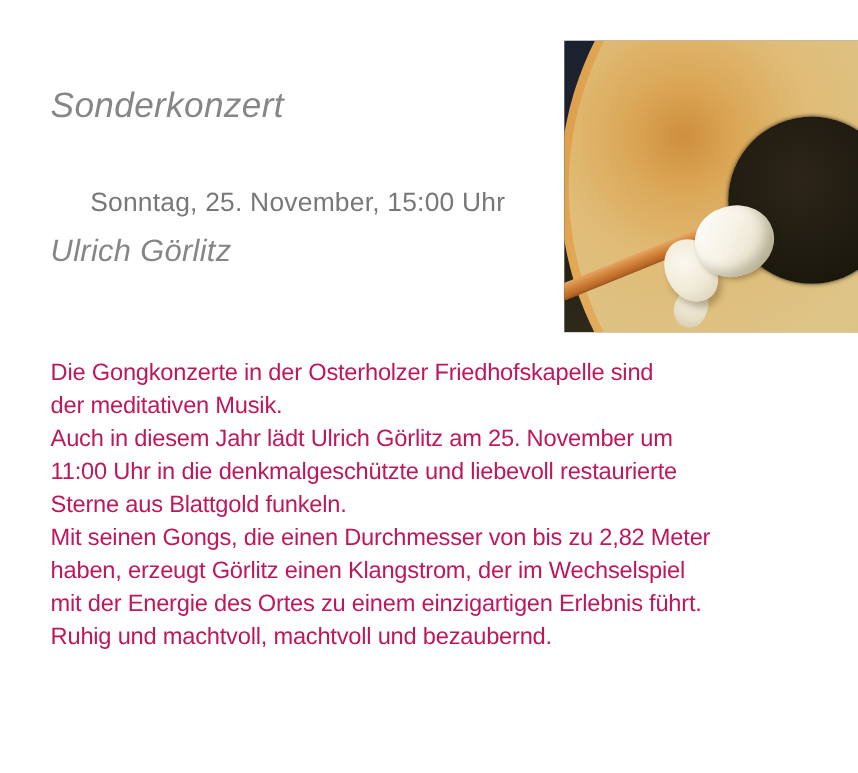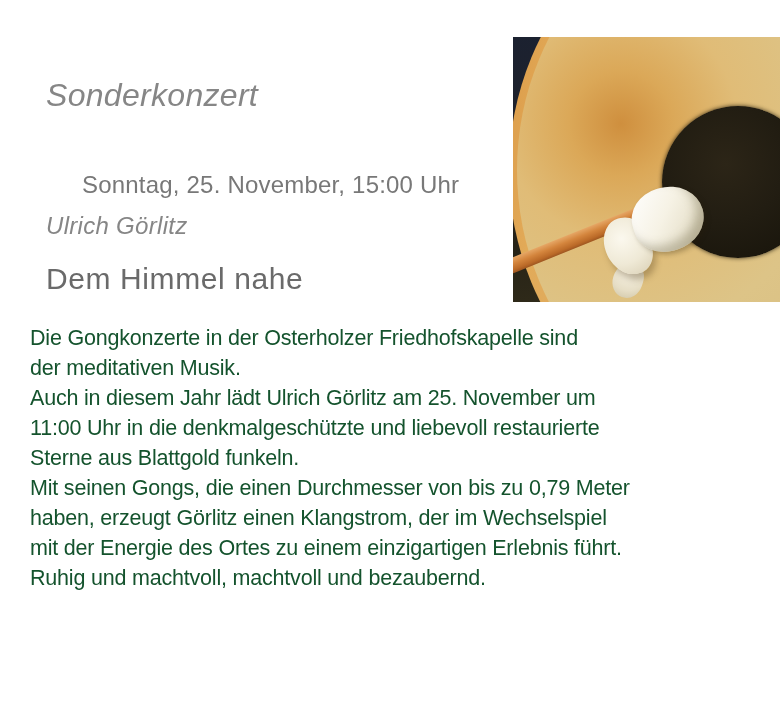--- a/index.html
+++ b/index.html
@@ -21,33 +21,33 @@
     margin-top: 40px;
   }
   .date-line {
     position: absolute; left: 46px; top: 171px;
     font-size: 24px; color: #787878;
     letter-spacing: 0.2px;
     margin-left: 36px;
   }
   .performer {
     position: absolute; left: 46px; top: 212px;
-    font-size: 24px; font-style: italic; color: #868686;
+    font-size: 28px; font-style: italic; color: #868686;
     letter-spacing: 0.3px;
   }
   .concert-title {
     position: absolute; left: 46px; top: 262px;
     font-size: 30px; color: #6a6a6a;
     letter-spacing: 0.6px;
   }
   .body-text {
-    position: absolute; left: 30px; top: 323px;
+    position: absolute; left: 46px; top: 323px;
     width: 700px;
     font-size: 21.5px; line-height: 30px;
-    color: #14532d; letter-spacing: -0.2px;
+    color: #be185d; letter-spacing: -0.2px;
   }
 
   
   .photo {
     position: absolute; left: 513px; top: 37px;
     width: 267px; height: 265px;
     overflow: hidden;
     background: linear-gradient(168deg, #1b2130 0%, #20222a 35%, #262216 65%, #36301c 100%);
   }
   .gong-rim {
@@ -111,38 +111,37 @@
 <div class="page">
 
   <div class="series-title">
     <div>Sonderkonzert</div>
   </div>
 
   <div class="date-line">Sonntag, 25. November, 15:00 Uhr</div>
 
   <div class="performer">Ulrich Görlitz</div>
 
-  <div class="concert-title">Dem Himmel nahe</div>
 
   <div class="photo">
     <div class="gong-rim"></div>
     <div class="gong-disc"></div>
     <div class="gong-shade-band"></div>
     <div class="gong-center"></div>
     <div class="mallet-stick"></div>
     <div class="mallet-wrap-tail"></div>
     <div class="mallet-wrap"></div>
     <div class="mallet-head"></div>
   </div>
 
   <div class="body-text">
     <div>Die Gongkonzerte in der Osterholzer Friedhofskapelle sind</div>
     <div>der meditativen Musik.</div>
     <div>Auch in diesem Jahr lädt Ulrich Görlitz am 25. November um</div>
     <div>11:00 Uhr in die denkmalgeschützte und liebevoll restaurierte</div>
     <div>Sterne aus Blattgold funkeln.</div>
-    <div>Mit seinen Gongs, die einen Durchmesser von bis zu 0,79 Meter</div>
+    <div>Mit seinen Gongs, die einen Durchmesser von bis zu 2,82 Meter</div>
     <div>haben, erzeugt Görlitz einen Klangstrom, der im Wechselspiel</div>
     <div>mit der Energie des Ortes zu einem einzigartigen Erlebnis führt.</div>
     <div>Ruhig und machtvoll, machtvoll und bezaubernd.</div>
   </div>
 
 </div>
 
 </body></html>

